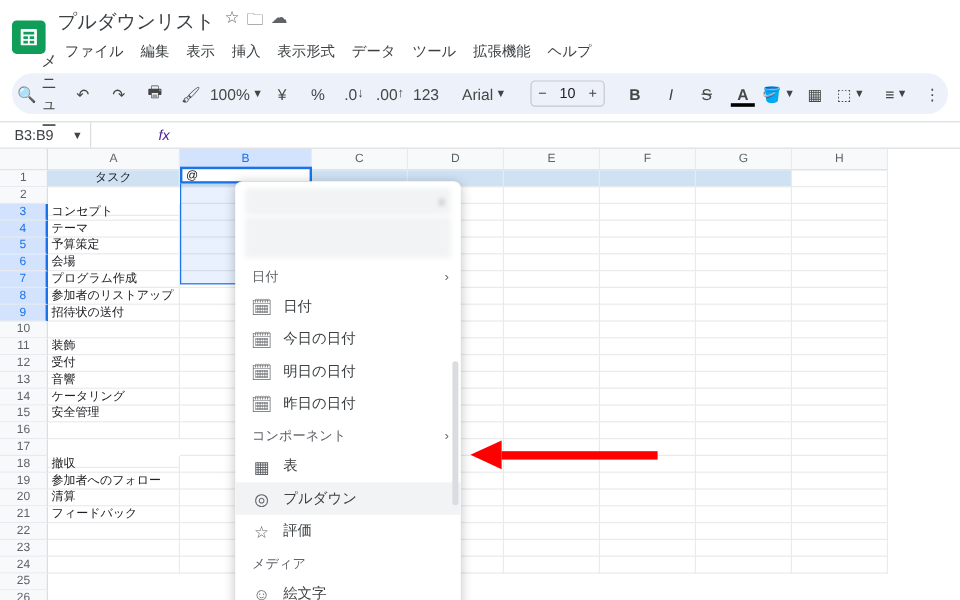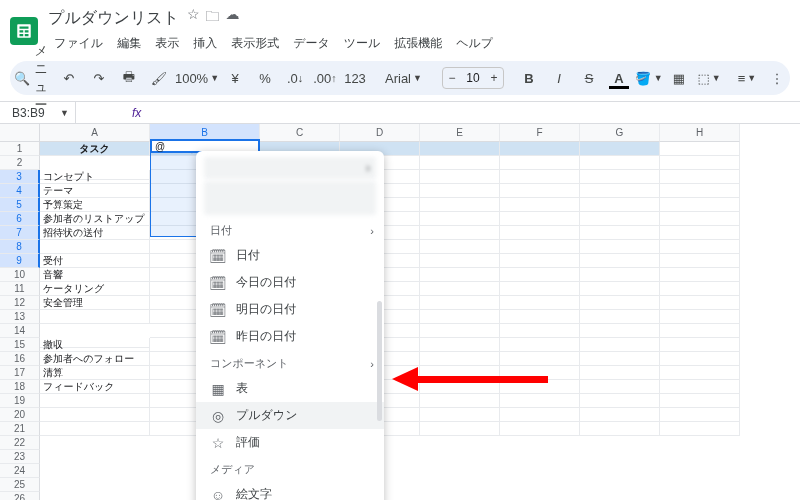--- a/index.html
+++ b/index.html
@@ -43,21 +43,21 @@
   .rh { width: 40px; height: 14px; background: #f8f9fa; border-right: 1px solid #dadce0; border-bottom: 1px solid #e8eaed; font-size: 10px; color: #5f6368; text-align: center; line-height: 14px; }
   .rh.sel { background: #d3e3fd; color: #1a73e8; font-weight: 500; border-right: 2px solid #1a73e8; }
   .cells-wrap { flex: 1; overflow: hidden; }
   .col-headers { display: flex; }
   .ch { height: 18px; background: #f8f9fa; border-right: 1px solid #e8eaed; border-bottom: 1px solid #dadce0; font-size: 10px; color: #5f6368; text-align: center; line-height: 18px; }
   .ch.sel { background: #d3e3fd; color: #1a73e8; font-weight: 500; border-bottom: 2px solid #1a73e8; }
   .rows { position: relative; }
   .row { display: flex; height: 14px; }
   .cell { border-right: 1px solid #e8eaed; border-bottom: 1px solid #e8eaed; font-size: 10px; padding: 0 3px; line-height: 14px; overflow: hidden; white-space: nowrap; }
   .cA { width: 110px; } .cB { width: 110px; } .cC,.cD,.cE,.cF,.cG,.cH { width: 80px; }
-  .hdr { background: #cfe2f3; font-weight: bold; text-align: center; }
+  .hdr { background: #cfe2f3; font-weight: normal; text-align: center; }
   .bold { font-weight: bold; margin-top: 23px; }
   .sel-range { position: absolute; background: rgba(26,115,232,0.10); border: 1px solid #1a73e8; pointer-events: none; }
   .active-cell { position: absolute; border: 2px solid #1a73e8; background: #fff; pointer-events: none; }
 
   
   .popup { position: absolute; left: 196px; top: 151px; width: 188px; background: #fff; border-radius: 6px; box-shadow: 0 2px 10px rgba(0,0,0,0.25); font-size: 12px; color: #3c4043; padding: 4px 0 6px 0; }
   .popup .blur-row { height: 22px; margin: 2px 8px; border-radius: 3px; filter: blur(2px); background: #f1f3f4; display:flex; align-items:center; justify-content:space-between; padding:0 6px; }
   .popup .blur-row.big { height: 34px; }
   .popup .section-label { font-size: 11px; color: #5f6368; padding: 6px 10px 4px 14px; display:flex; justify-content:space-between; align-items:center; }
   .popup .section-label .chevr { font-size: 11px; color: #5f6368; }
@@ -267,20 +267,40 @@
           <div class="cell cA">予算策定</div>
           <div class="cell cB"></div>
           <div class="cell cC"></div>
           <div class="cell cD"></div>
           <div class="cell cE"></div>
           <div class="cell cF"></div>
           <div class="cell cG"></div>
           <div class="cell cH"></div>
         </div>
         <div class="row">
+          <div class="cell cA">会場</div>
+          <div class="cell cB"></div>
+          <div class="cell cC"></div>
+          <div class="cell cD"></div>
+          <div class="cell cE"></div>
+          <div class="cell cF"></div>
+          <div class="cell cG"></div>
+          <div class="cell cH"></div>
+        </div>
+        <div class="row">
+          <div class="cell cA">プログラム作成</div>
+          <div class="cell cB"></div>
+          <div class="cell cC"></div>
+          <div class="cell cD"></div>
+          <div class="cell cE"></div>
+          <div class="cell cF"></div>
+          <div class="cell cG"></div>
+          <div class="cell cH"></div>
+        </div>
+        <div class="row">
           <div class="cell cA">参加者のリストアップ</div>
           <div class="cell cB"></div>
           <div class="cell cC"></div>
           <div class="cell cD"></div>
           <div class="cell cE"></div>
           <div class="cell cF"></div>
           <div class="cell cG"></div>
           <div class="cell cH"></div>
         </div>
         <div class="row">
@@ -288,20 +308,30 @@
           <div class="cell cB"></div>
           <div class="cell cC"></div>
           <div class="cell cD"></div>
           <div class="cell cE"></div>
           <div class="cell cF"></div>
           <div class="cell cG"></div>
           <div class="cell cH"></div>
         </div>
         <div class="row">
           <div class="cell cA"></div>
+          <div class="cell cB"></div>
+          <div class="cell cC"></div>
+          <div class="cell cD"></div>
+          <div class="cell cE"></div>
+          <div class="cell cF"></div>
+          <div class="cell cG"></div>
+          <div class="cell cH"></div>
+        </div>
+        <div class="row">
+          <div class="cell cA">装飾</div>
           <div class="cell cB"></div>
           <div class="cell cC"></div>
           <div class="cell cD"></div>
           <div class="cell cE"></div>
           <div class="cell cF"></div>
           <div class="cell cG"></div>
           <div class="cell cH"></div>
         </div>
         <div class="row">
           <div class="cell cA">受付</div>

